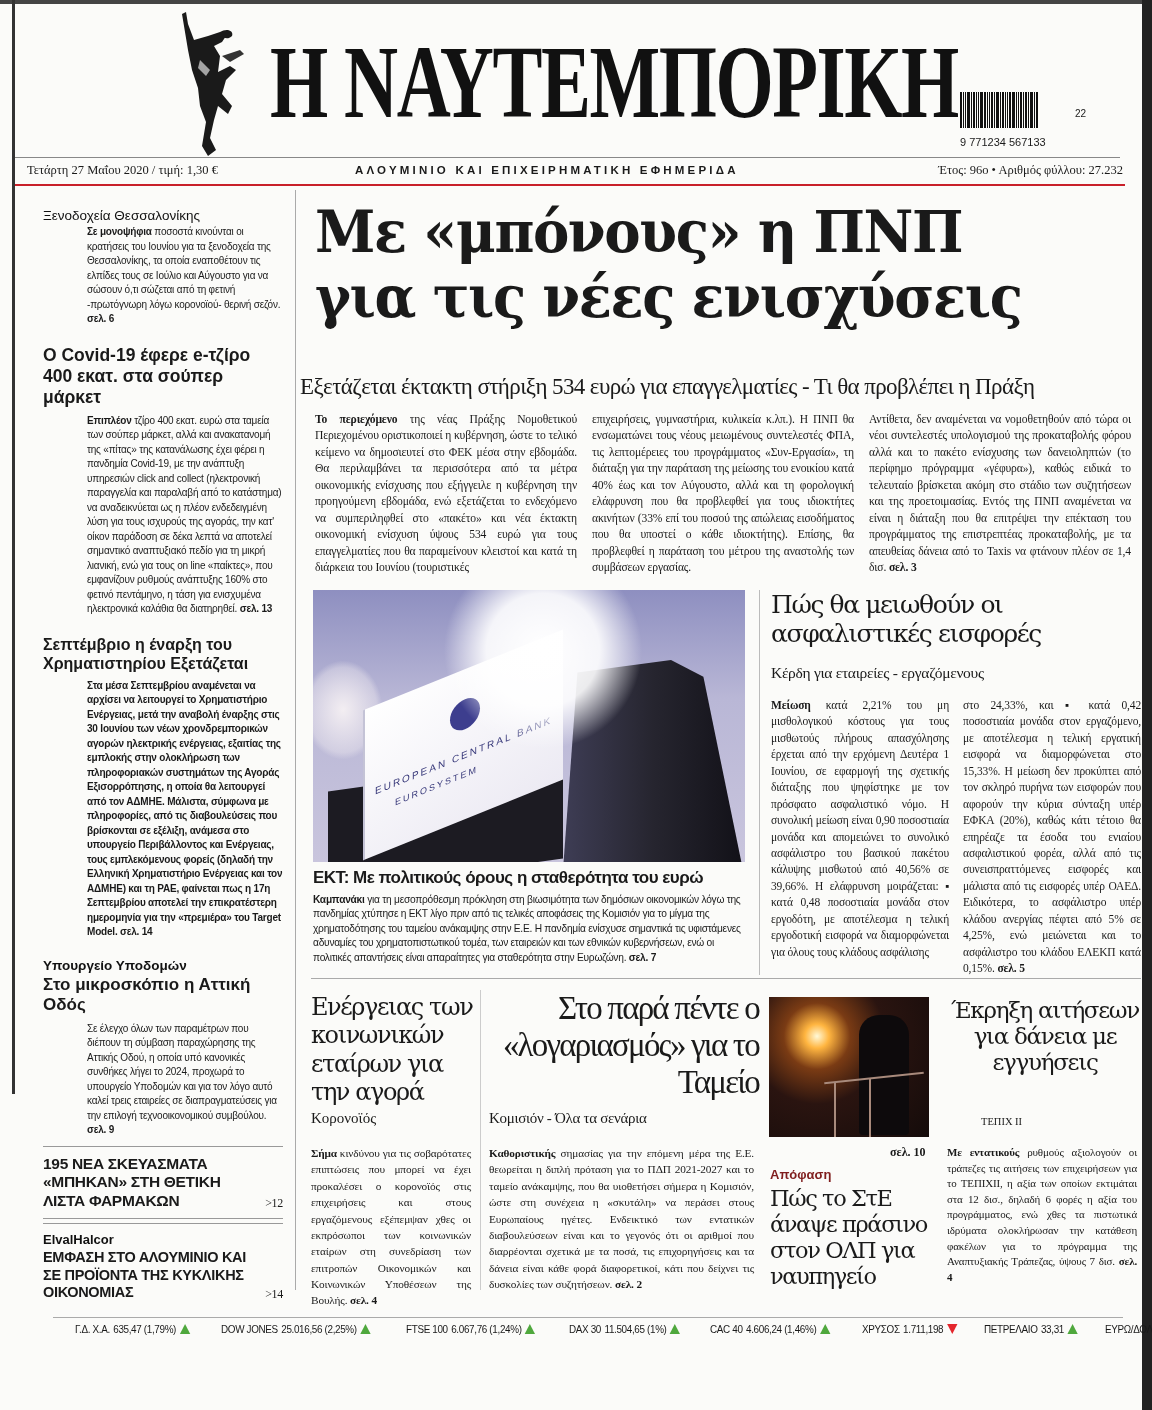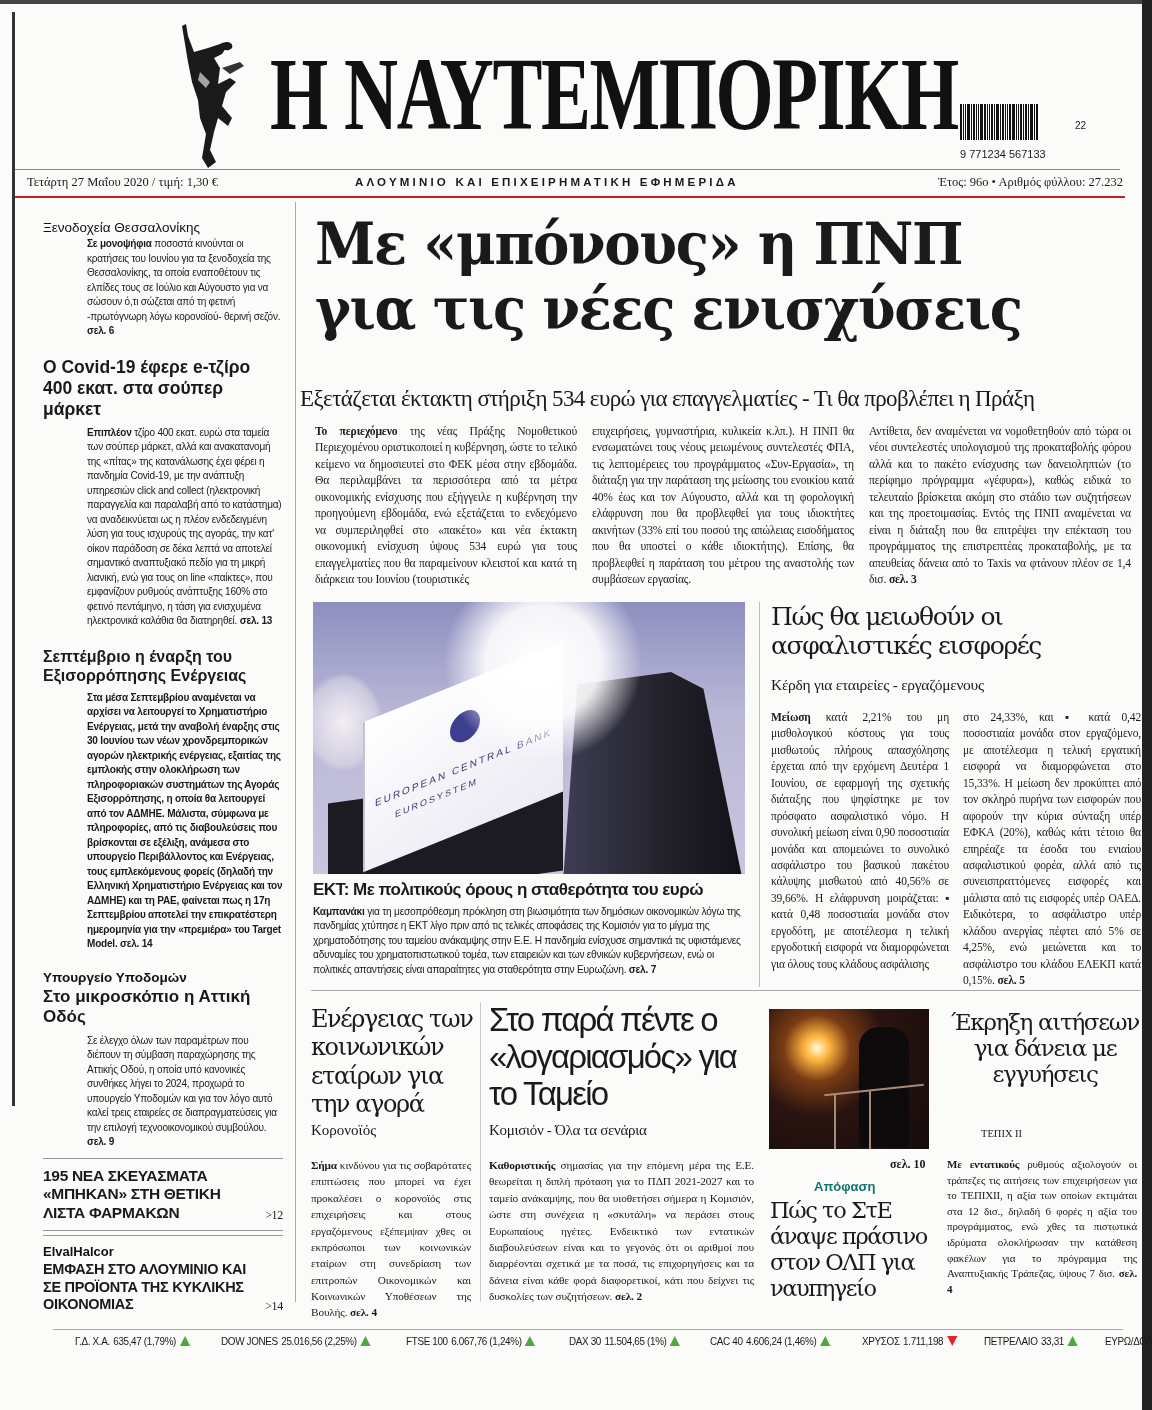--- a/index.html
+++ b/index.html
@@ -1,18 +1,18 @@
 <!DOCTYPE html>
 <html><head>
 <meta charset="utf-8">
 <style>
   * { box-sizing: border-box; margin: 0; padding: 0; }
   html, body { width: 1152px; height: 1410px; background: #fbfbf9; overflow: hidden; }
   body { position: relative; font-family: "Liberation Sans", sans-serif; color: #1a1a1a; }
-  .page { position: absolute; left: 12px; top: 12px; width: 1128px; height: 1094px; border-left: 3px solid #333; }
+  .page { position: absolute; left: 12px; top: 0; width: 1128px; height: 1094px; border-left: 3px solid #333; }
   .edge-right { position: absolute; right: 0; top: 0; width: 10px; height: 1410px; background: #222; }
   .topbar { position: absolute; left: 0; top: 0; width: 1152px; height: 4px; background: #444; }
 
   
   .mast { position: absolute; left: 0; top: 0; width: 1128px; height: 180px; }
   .hermes { position: absolute; left: 155px; top: 10px; width: 90px; height: 150px; }
   .title { position: absolute; left: 255px; top: 30px; font-family: "Liberation Serif", serif; font-weight: bold; font-size: 104px; letter-spacing: -2px; transform: scaleX(0.72); transform-origin: left top; line-height: 1; color: #111; white-space: nowrap; }
   .barcode { position: absolute; left: 945px; top: 92px; width: 145px; height: 58px; }
   .bars { display: flex; height: 36px; align-items: flex-end; gap: 1px; }
   .bars span { display: block; background: #111; height: 36px; }
@@ -65,37 +65,37 @@
   .ins-cols .serif-body { font-size: 11.5px; line-height: 1.43; }
   .ins-rule-l { position: absolute; left: 744px; top: 590px; height: 385px; border-left: 1px solid #bbb; }
 
   .mid-rule { position: absolute; left: 296px; top: 978px; width: 830px; border-top: 1px solid #aaa; }
 
   
   .koin-head { position: absolute; left: 296px; top: 993px; width: 170px; font-family: "DejaVu Serif", serif; font-size: 24px; line-height: 1.18; letter-spacing: -1.4px; }
   .koin-sub { position: absolute; left: 296px; top: 1110px; font-family: "Liberation Serif", serif; font-size: 15px; }
   .koin-body { position: absolute; left: 296px; top: 1145px; width: 160px; }
   .koin-body .serif-body { font-size: 11.3px; line-height: 1.45; }
-  .tam-head { position: absolute; left: 474px; top: 990px; width: 270px; font-family: Liberation Sans, sans-serif; font-size: 33px; line-height: 1.12; letter-spacing: -1.8px; }
+  .tam-head { position: absolute; left: 474px; top: 990px; width: 270px; font-family: Liberation Serif, serif; font-size: 33px; line-height: 1.12; letter-spacing: -1.8px; text-align: right; }
   .tam-sub { position: absolute; left: 474px; top: 1110px; font-family: "Liberation Serif", serif; font-size: 15px; letter-spacing: -0.3px; }
   .tam-body { position: absolute; left: 474px; top: 1145px; width: 265px; }
   .tam-body .serif-body { font-size: 11.3px; line-height: 1.45; }
   .vert-rule-b { position: absolute; left: 465px; top: 990px; height: 300px; border-left: 1px solid #ccc; }
 
   .weld-photo { position: absolute; left: 754px; top: 997px; width: 160px; height: 140px; background: radial-gradient(circle at 30% 28%, #fff9d8 0%, #ffb540 8%, #7a3b14 22%, #2a1410 45%, #140b0a 100%); overflow: hidden; }
   .weld-figure { position: absolute; left: 90px; top: 18px; width: 50px; height: 120px; background: #0d0a0c; border-radius: 20px 20px 4px 4px; }
   .weld-rail1 { position: absolute; left: 55px; top: 80px; width: 100px; height: 2px; background: #a88a7c; transform: rotate(-6deg); }
   .weld-rail2 { position: absolute; left: 65px; top: 85px; width: 2px; height: 55px; background: #a88a7c; }
   .weld-rail3 { position: absolute; left: 100px; top: 82px; width: 2px; height: 58px; background: #a88a7c; }
   .weld-ref { position: absolute; left: 875px; top: 1145px; font-family: "Liberation Serif", serif; font-weight: bold; font-size: 12px; }
   .exp-head { position: absolute; left: 935px; top: 997px; width: 190px; font-family: "DejaVu Serif", serif; font-size: 23px; line-height: 1.14; letter-spacing: -1.3px; text-align: center; }
   .exp-sub { position: absolute; left: 932px; top: 1116px; font-family: "Liberation Serif", serif; font-size: 10.5px; margin-left: 34px; }
   .exp-body { position: absolute; left: 932px; top: 1145px; width: 190px; }
   .exp-body .serif-body { font-size: 11px; line-height: 1.42; }
-  .ste-kicker { position: absolute; left: 755px; top: 1167px; font-weight: bold; font-size: 13px; color: #0f766e; margin-left: 44px; }
+  .ste-kicker { position: absolute; left: 755px; top: 1167px; font-weight: bold; font-size: 13px; color: #7f1d1d; }
   .ste-head { position: absolute; left: 755px; top: 1186px; width: 170px; font-family: "DejaVu Serif", serif; font-size: 22.5px; line-height: 1.15; letter-spacing: -1.4px; }
 
   
   .ticker-rule { position: absolute; left: 38px; top: 1317px; width: 1070px; border-top: 1px solid #aaa; }
   .ticker { position: absolute; left: 60px; top: 1323px; width: 1060px; display: flex; gap: 30px; font-size: 11.5px; letter-spacing: -0.4px; white-space: nowrap; }
   .tick-item { display: flex; align-items: center; gap: 4px; transform: scaleX(0.86); transform-origin: left center; margin-right: -18px; }
   .tri-up { width: 0; height: 0; border-left: 6px solid transparent; border-right: 6px solid transparent; border-bottom: 10px solid #4fa83d; display: inline-block; }
   .tri-down { width: 0; height: 0; border-left: 6px solid transparent; border-right: 6px solid transparent; border-top: 10px solid #e4262c; display: inline-block; }
 </style>
 </head>
@@ -161,21 +161,21 @@
   <div class="left">
     <div class="lstory">
       <div class="kicker">Ξενοδοχεία Θεσσαλονίκης</div>
       <div class="lbody"><b>Σε μονοψήφια</b><span> ποσοστά κινούνται οι κρατήσεις του Ιουνίου για τα ξενοδοχεία της Θεσσαλονίκης, τα οποία εναποθέτουν τις ελπίδες τους σε Ιούλιο και Αύγουστο για να σώσουν ό,τι σώζεται από τη φετινή -πρωτόγνωρη λόγω κορονοϊού- θερινή σεζόν.</span><b> σελ. 6</b></div>
     </div>
     <div class="lstory">
       <div class="lhead" style="font-size:17.5px">Ο Covid-19 έφερε e-τζίρο 400 εκατ. στα σούπερ μάρκετ</div>
       <div class="lbody"><b>Επιπλέον</b><span> τζίρο 400 εκατ. ευρώ στα ταμεία των σούπερ μάρκετ, αλλά και ανακατανομή της «πίτας» της κατανάλωσης έχει φέρει η πανδημία Covid-19, με την ανάπτυξη υπηρεσιών click and collect (ηλεκτρονική παραγγελία και παραλαβή από το κατάστημα) να αναδεικνύεται ως η πλέον ενδεδειγμένη λύση για τους ισχυρούς της αγοράς, την κατ' οίκον παράδοση σε δέκα λεπτά να αποτελεί σημαντικό αναπτυξιακό πεδίο για τη μικρή λιανική, ενώ για τους on line «παίκτες», που εμφανίζουν ρυθμούς ανάπτυξης 160% στο φετινό πεντάμηνο, η τάση για ενισχυμένα ηλεκτρονικά καλάθια θα διατηρηθεί.</span><b> σελ. 13</b></div>
     </div>
     <div class="lstory">
-      <div class="lhead" style="font-size:16px">Σεπτέμβριο η έναρξη του Εξισορρόπησης Ενέργειας</div>
+      <div class="lhead" style="font-size:16px">Σεπτέμβριο η έναρξη του Χρηματιστηρίου Εξετάζεται</div>
       <div class="lbody bold"><span>Στα μέσα Σεπτεμβρίου αναμένεται να αρχίσει να λειτουργεί το Χρηματιστήριο Ενέργειας, μετά την αναβολή έναρξης στις 30 Ιουνίου των νέων χρονδρεμπορικών αγορών ηλεκτρικής ενέργειας, εξαιτίας της εμπλοκής στην ολοκλήρωση των πληροφοριακών συστημάτων της Αγοράς Εξισορρόπησης, η οποία θα λειτουργεί από τον ΑΔΜΗΕ. Μάλιστα, σύμφωνα με πληροφορίες, από τις διαβουλεύσεις που βρίσκονται σε εξέλιξη, ανάμεσα στο υπουργείο Περιβάλλοντος και Ενέργειας, τους εμπλεκόμενους φορείς (δηλαδή την Ελληνική Χρηματιστήριο Ενέργειας και τον ΑΔΜΗΕ) και τη ΡΑΕ, φαίνεται πως η 17η Σεπτεμβρίου αποτελεί την επικρατέστερη ημερομηνία για την «πρεμιέρα» του Target Model.</span><span> σελ. 14</span></div>
     </div>
     <div class="lstory" style="margin-bottom:8px">
       <div class="kicker" style="font-weight:bold">Υπουργείο Υποδομών</div>
       <div class="lhead">Στο μικροσκόπιο η Αττική Οδός</div>
       <div class="lbody"><span>Σε έλεγχο όλων των παραμέτρων που διέπουν τη σύμβαση παραχώρησης της Αττικής Οδού, η οποία υπό κανονικές συνθήκες λήγει το 2024, προχωρά το υπουργείο Υποδομών και για τον λόγο αυτό καλεί τρεις εταιρείες σε διαπραγματεύσεις για την επιλογή τεχνοοικονομικού συμβούλου.</span><b> σελ. 9</b></div>
     </div>
     <div class="lrule"></div>
     <div class="caps">
       <span style="width:190px">195 ΝΕΑ ΣΚΕΥΑΣΜΑΤΑ «ΜΠΗΚΑΝ» ΣΤΗ ΘΕΤΙΚΗ ΛΙΣΤΑ ΦΑΡΜΑΚΩΝ</span>

